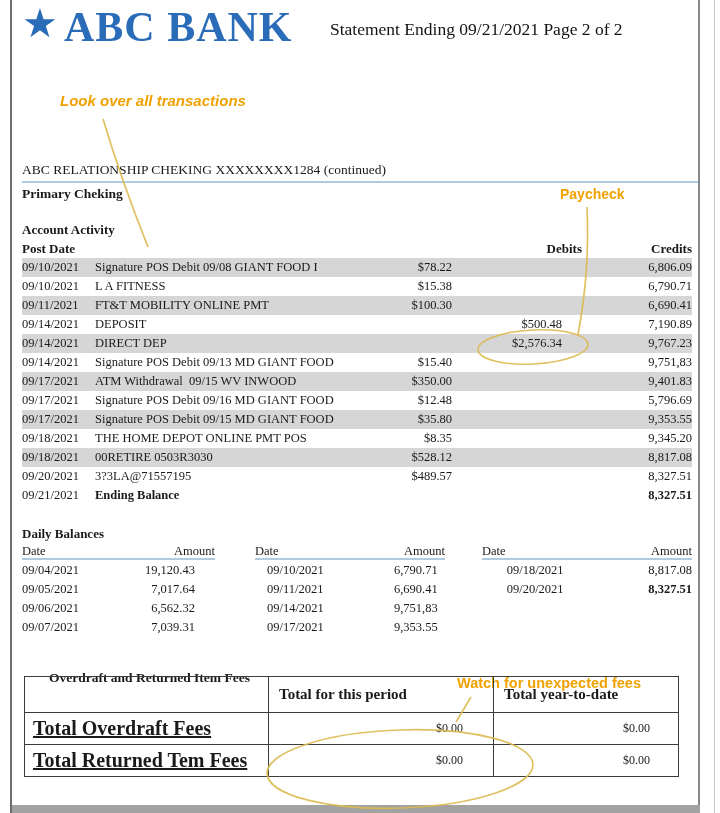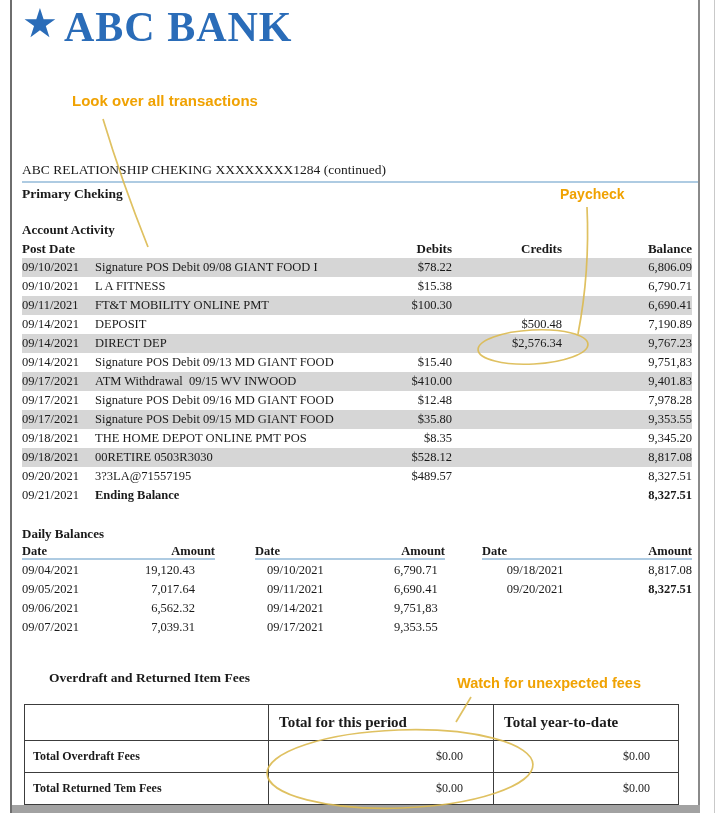--- a/index.html
+++ b/index.html
@@ -20,21 +20,21 @@
   .vline.right { left: 698px; width: 2px; background: #8a8a8a; }
   .vline.edge  { left: 714px; width: 1px; background: #c9c9c9; }
 
   
   .logo-star { position: absolute; left: 22px; top: 2px; font-size: 40px; line-height: 44px; color: #2a6cb8; }
   .bank-name { position: absolute; left: 64px; top: 8px; font-size: 42px; line-height: 38px; font-weight: bold; color: #2a6cb8; letter-spacing: 1px; }
   .stmt-line { position: absolute; left: 330px; top: 19px; font-size: 17.5px; color: #141414; }
 
   
   .annot { position: absolute; font-family: "Liberation Sans", sans-serif; font-weight: bold; color: #f0a202; }
-  .annot.look  { left: 72px;  top: 92px;  font-size: 15px; }
+  .annot.look  { left: 60px;  top: 92px;  font-size: 15px; font-style: italic; }
   .annot.pay   { left: 560px; top: 186px; font-size: 14px; }
   .annot.watch { left: 457px; top: 675px; font-size: 14.5px; }
 
   
   .acct-title { position: absolute; left: 22px; top: 162px; font-size: 13.5px; color: #1a1a1a; }
   .blue-rule  { position: absolute; left: 22px; top: 181px; width: 676px; height: 2px; background: #aecbe2; }
   .acct-sub   { position: absolute; left: 22px; top: 186px; font-size: 13.5px; font-weight: bold; }
 
   
   .aa-title { position: absolute; left: 22px; top: 222px; font-size: 13px; font-weight: bold; }
@@ -46,79 +46,79 @@
   .c-postdate { width: 73px; }
   .c-desc     { flex: 1; overflow: hidden; white-space: pre; }
   .c-debit    { width: 90px;  text-align: right; }
   .c-credit   { width: 110px; text-align: right; }
   .c-balance  { width: 130px; text-align: right; }
   .h-postdate { flex: 1; text-align: left; }
   .bold { font-weight: bold; }
 
   
   .db-title  { position: absolute; left: 22px; top: 526px; font-size: 13px; font-weight: bold; }
-  .db-header { position: absolute; left: 22px; top: 542px; font-weight: bold; font-size: 13px; }
+  .db-header { position: absolute; left: 22px; top: 542px; font-weight: normal; font-size: 13px; }
   .db-header, .db-row { display: flex; width: 670px; line-height: 19px; font-size: 12.5px; }
   .db-rows { position: absolute; left: 22px; top: 561px; }
   .db-row { height: 19px; gap: 32px; }
   .d1 { width: 108px; } .a1 { width: 85px; text-align: right; }
   .d2 { width: 110px; margin-left: 40px; } .a2 { width: 80px; text-align: right; }
   .d3 { width: 95px;  margin-left: 37px; } .a3 { width: 115px; text-align: right; }
   .db-underline { position: absolute; top: 558px; height: 1.5px; background: #aecbe2; }
   .db-u1 { left: 22px;  width: 193px; }
   .db-u2 { left: 255px; width: 190px; }
   .db-u3 { left: 482px; width: 210px; }
 
   
   .fees-title { position: absolute; left: 22px; top: 670px; font-size: 13.5px; font-weight: bold; margin-left: 27px; }
   .fees-table {
-    position: absolute; left: 24px; top: 704px; width: 654px;
+    position: absolute; left: 24px; top: 676px; width: 654px;
     border-collapse: collapse; table-layout: fixed;
   }
   .fees-table td, .fees-table th { border: 1.5px solid #3c3c3c; }
   .fees-table col.fc1 { width: 244px; }
   .fees-table col.fc2 { width: 225px; }
   .fees-table col.fc3 { width: 185px; }
   .fees-table .hrow th { height: 36px; font-size: 15px; text-align: left; padding-left: 10px; font-weight: bold; }
   .fees-table .drow td { height: 32px; }
-  .fees-table .f-label { font-size: 12px; font-weight: bold; padding-left: 8px; }
+  .fees-table .f-label { font-size: 20px; font-weight: bold; padding-left: 8px; text-decoration: underline; }
   .fees-table .f-period { font-size: 12px; text-align: right; padding-right: 30px; }
   .fees-table .f-ytd { font-size: 12px; text-align: right; padding-right: 28px; }
 
   .gray-bar { position: absolute; left: 12px; top: 805px; width: 688px; height: 8px; background: #a2a2a2; }
 
   
   .overlay { position: absolute; left: 0; top: 0; width: 720px; height: 813px; pointer-events: none; }
 </style>
 </head>
 <body>
 
 <div class="page">
 
   <div class="vline left"></div>
   <div class="vline right"></div>
   <div class="vline edge"></div>
 
   <div class="logo-star">★</div>
   <div class="bank-name">ABC BANK</div>
+  <div class="stmt-line">Statement Ending 09/21/2021 Page 2 of 2</div>
 
   <div class="annot look">Look over all transactions</div>
   <div class="annot pay">Paycheck</div>
   <div class="annot watch">Watch for unexpected fees</div>
 
   <div class="acct-title">ABC RELATIONSHIP CHEKING XXXXXXXX1284 (continued)</div>
   <div class="blue-rule"></div>
   <div class="acct-sub">Primary Cheking</div>
 
   <div class="aa-title">Account Activity</div>
   <div class="aa-header">
     <span class="h-postdate">Post Date</span>
     <span class="c-debit">Debits</span>
     <span class="c-credit">Credits</span>
-    <span class="c-balance">Balance</span>
   </div>
   <div class="aa-rows">
 
       <div class="aa-row shaded">
         <span class="c-postdate">09/10/2021</span>
         <span class="c-desc">Signature POS Debit 09/08 GIANT FOOD I</span>
         <span class="c-debit">$78.22</span>
         <span class="c-credit"></span>
         <span class="c-balance">6,806.09</span>
       </div>
@@ -159,31 +159,31 @@
         <span class="c-postdate">09/14/2021</span>
         <span class="c-desc">Signature POS Debit 09/13 MD GIANT FOOD</span>
         <span class="c-debit">$15.40</span>
         <span class="c-credit"></span>
         <span class="c-balance">9,751,83</span>
       </div>
 
       <div class="aa-row shaded">
         <span class="c-postdate">09/17/2021</span>
         <span class="c-desc">ATM Withdrawal  09/15 WV INWOOD</span>
-        <span class="c-debit">$410.00</span>
+        <span class="c-debit">$350.00</span>
         <span class="c-credit"></span>
         <span class="c-balance">9,401.83</span>
       </div>
 
       <div class="aa-row">
         <span class="c-postdate">09/17/2021</span>
         <span class="c-desc">Signature POS Debit 09/16 MD GIANT FOOD</span>
         <span class="c-debit">$12.48</span>
         <span class="c-credit"></span>
-        <span class="c-balance">7,978.28</span>
+        <span class="c-balance">5,796.69</span>
       </div>
 
       <div class="aa-row shaded">
         <span class="c-postdate">09/17/2021</span>
         <span class="c-desc">Signature POS Debit 09/15 MD GIANT FOOD</span>
         <span class="c-debit">$35.80</span>
         <span class="c-credit"></span>
         <span class="c-balance">9,353.55</span>
       </div>
 

